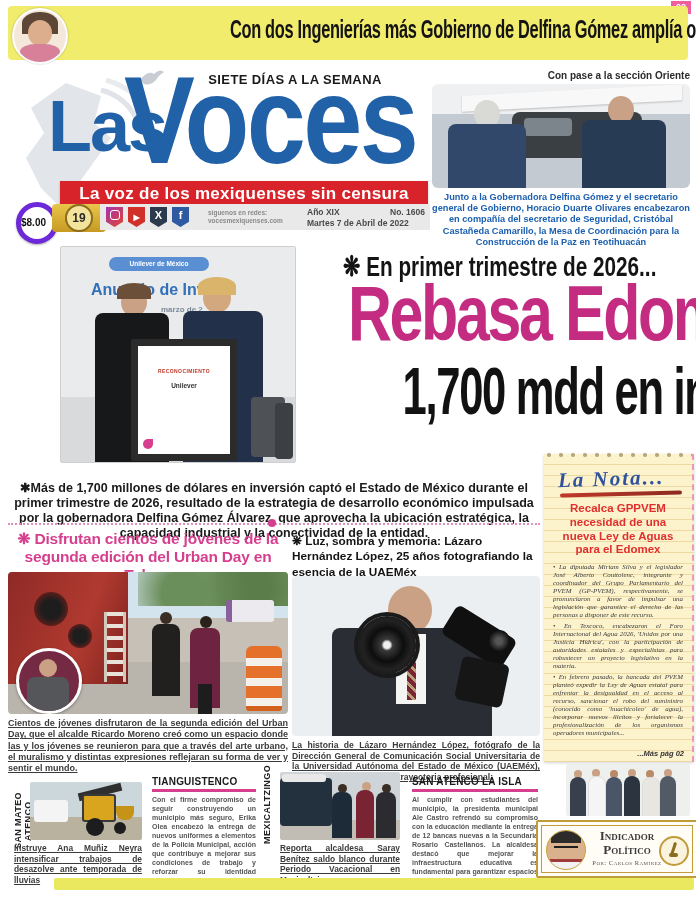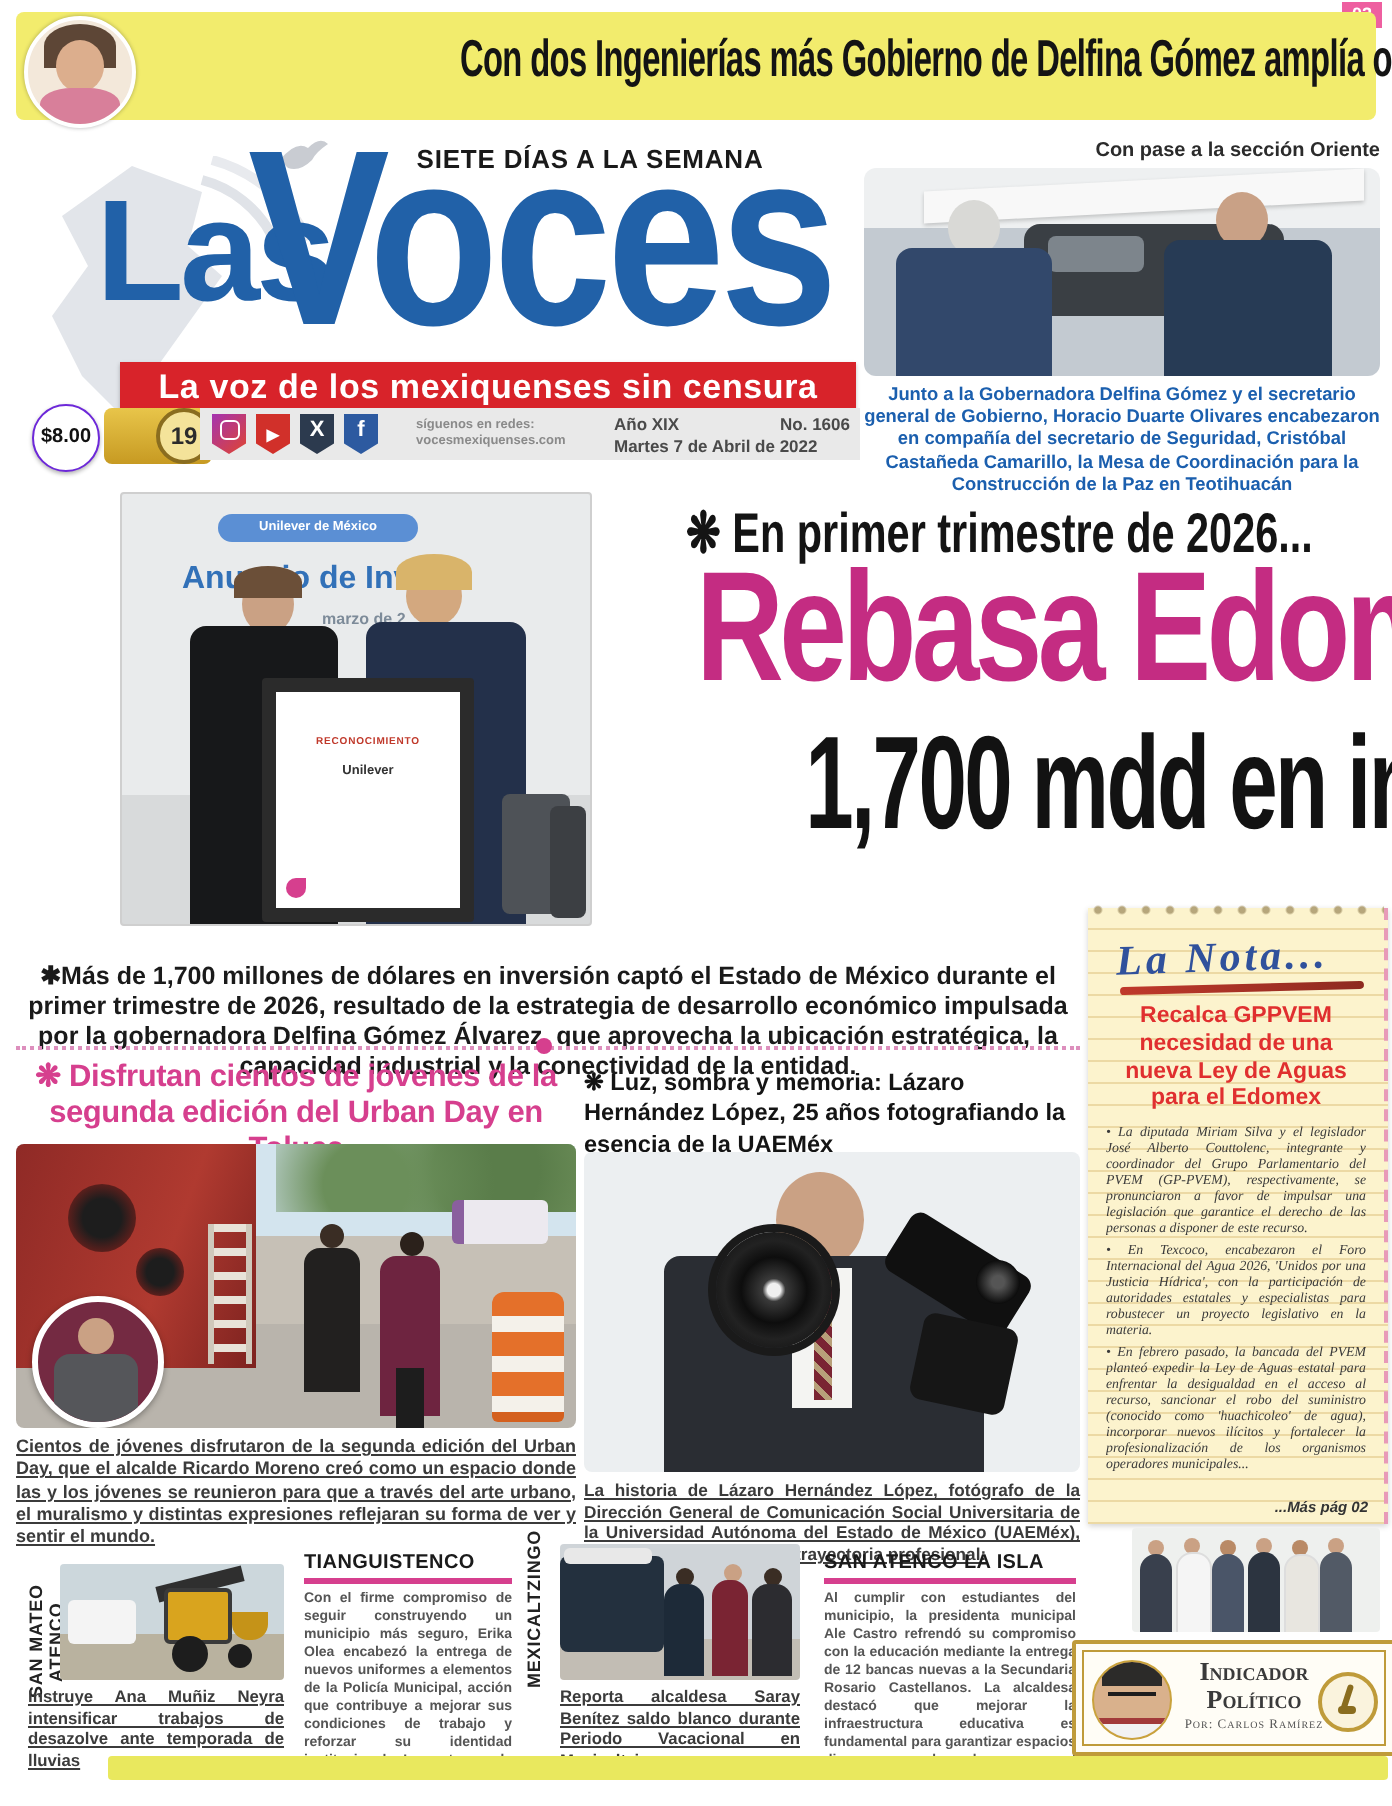--- a/index.html
+++ b/index.html
@@ -59,24 +59,24 @@
     <path d="M2 12 Q10 2 16 6 Q22 0 26 4 Q20 8 18 12 Q12 18 6 16 Z" fill="#c9ccd2"></path>
   </svg>
   <div class="abs" style="left:175px;top:72px;width:240px;text-align:center;font-size:13px;font-weight:800;color:#1a1a1a;letter-spacing:.4px;">SIETE DÍAS A LA SEMANA</div>
   <div class="abs" style="left:48px;top:94px;font-size:72px;line-height:.9;font-weight:800;color:#2161a8;letter-spacing:-2px;">Las</div>
   <div class="abs" style="left:124px;top:62px;">
     <span class="nw" style="font-size:125px;line-height:.92;font-weight:800;color:#2161a8;letter-spacing:-3px;transform:scaleX(.85);transform-origin:0 50%;">Voces</span>
   </div>
   <div class="abs" style="left:60px;top:181px;width:368px;height:25px;background:#d8232a;color:#fff;text-align:center;
               font-size:17px;font-weight:800;line-height:25px;letter-spacing:.3px;box-shadow:0 1px 2px rgba(0,0,0,.25);">La voz de los mexiquenses sin censura</div>
 
-  <div class="abs" style="left:16px;top:202px;width:32px;height:32px;border-radius:50%;background:#fff;border:1px solid #6d28d9;
-              box-shadow:0 1px 2px rgba(0,0,0,.3);text-align:center;line-height:32px;font-size:10px;font-weight:800;color:#111;">$8.00</div>
+  <div class="abs" style="left:16px;top:202px;width:32px;height:32px;border-radius:50%;background:#fff;border:5px solid #6d28d9;
+              box-shadow:0 1px 2px rgba(0,0,0,.3);line-height:32px;font-size:10px;font-weight:800;color:#111;">$8.00</div>
   <div class="abs" style="left:52px;top:204px;width:54px;height:28px;background:linear-gradient(#e8c54a,#c79a22);border-radius:4px;
-              display:flex;align-items:center;justify-content:flex-end;">
+              display:flex;align-items:center;justify-content:center;">
     <div style="width:24px;height:24px;border-radius:50%;background:#f4e39a;border:2px solid #8a6d1f;text-align:center;
                 line-height:24px;font-size:12px;font-weight:800;color:#2b2b2b;">19</div>
   </div>
   <div class="abs" style="left:100px;top:204px;width:330px;height:26px;background:#e9e9e9;">
     <div class="abs" style="left:6px;top:3px;display:flex;gap:5px;">
       <div class="pennant" style="background:linear-gradient(135deg,#a433b0,#e0452f);">
         <div style="width:8px;height:8px;border:1.5px solid #fff;border-radius:3px;margin-top:3px;"></div>
       </div>
       <div class="pennant" style="background:#d1302a;">
         <span style="font-size:8px;margin-top:3px;">▶</span>

